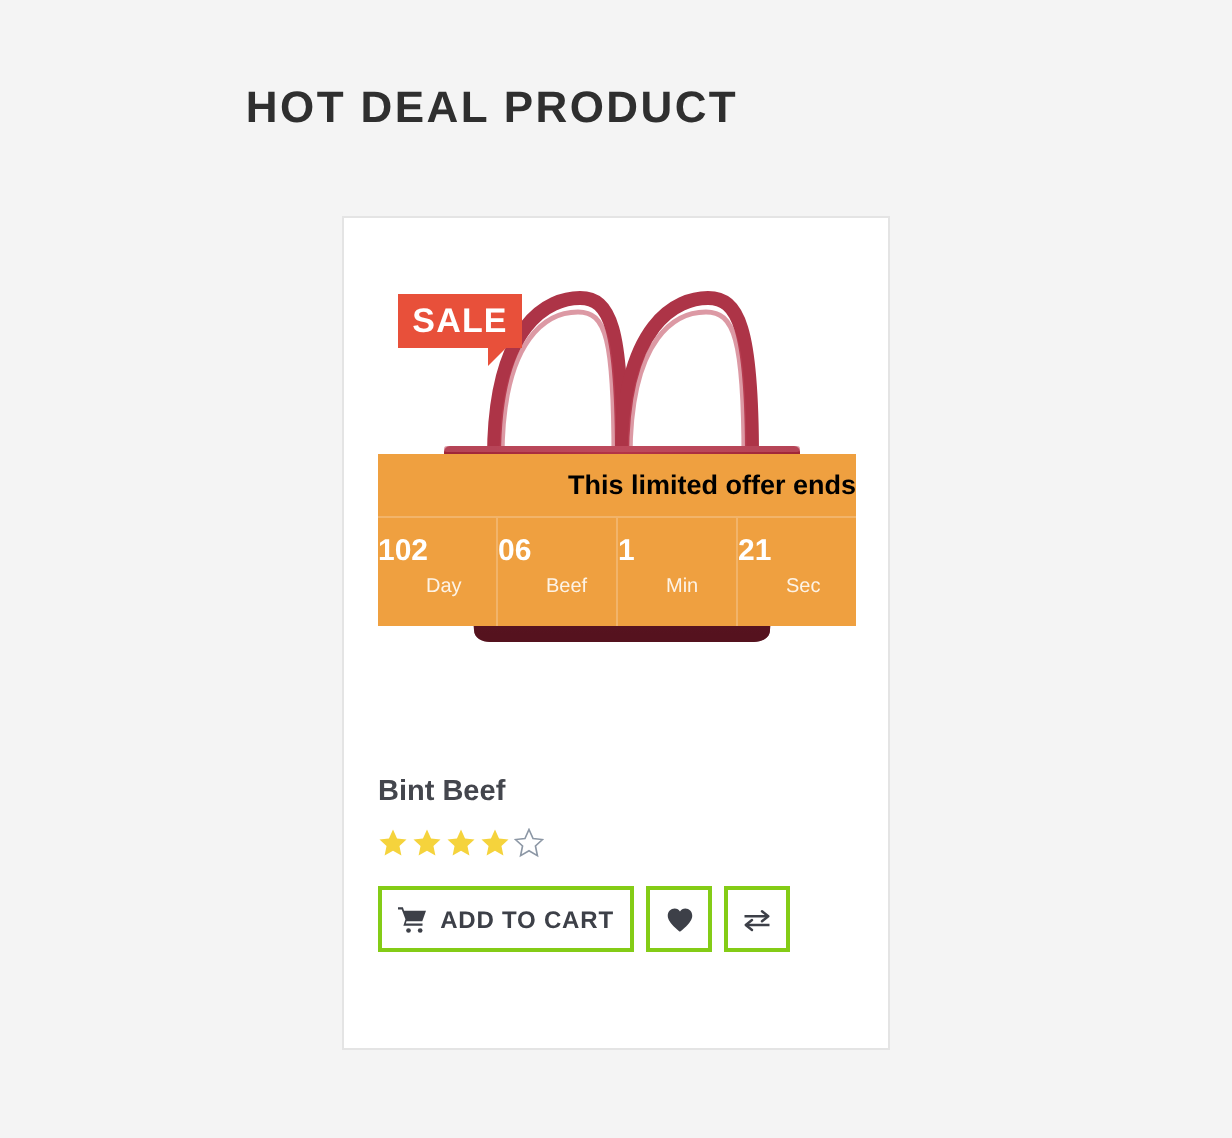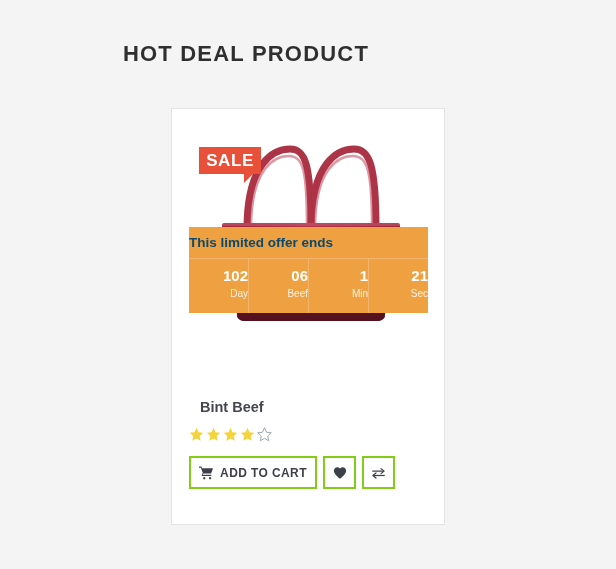--- a/index.html
+++ b/index.html
@@ -104,34 +104,34 @@
     position: absolute;
     left: 0;
     top: 108px;
     width: 239px;
     background: #efa040;
     z-index: 5;
   }
   .countdown-head {
     height: 32px;
     line-height: 32px;
-    text-align: left;
-    color: #0c4a6e;
+    text-align: right;
+    color: #000000;
     font-size: 13.5px;
     font-weight: bold;
     border-bottom: 1px solid #f2b46a;
     box-sizing: border-box;
   }
   .countdown-cells {
     display: flex;
     height: 54px;
   }
   .cd-cell {
     flex: 1 1 0;
-    text-align: right;
+    text-align: left;
     padding-top: 7px;
     box-sizing: border-box;
     border-right: 1px solid #f2b46a;
   }
   .cd-cell:last-child { border-right: none; }
   .cd-value {
     display: block;
     color: #ffffff;
     font-size: 15px;
     font-weight: bold;
@@ -150,21 +150,21 @@
     position: absolute;
     left: 0;
     top: 268px;
     width: 239px;
   }
   .product-name {
     font-size: 14.5px;
     font-weight: bold;
     color: #44464d;
     line-height: 18px;
-    margin: 11px;
+    margin: 0;
   }
   .rating {
     margin-top: 9px;
     height: 15px;
     line-height: 15px;
     font-size: 0;
   }
   .star {
     display: inline-block;
     width: 17px;

